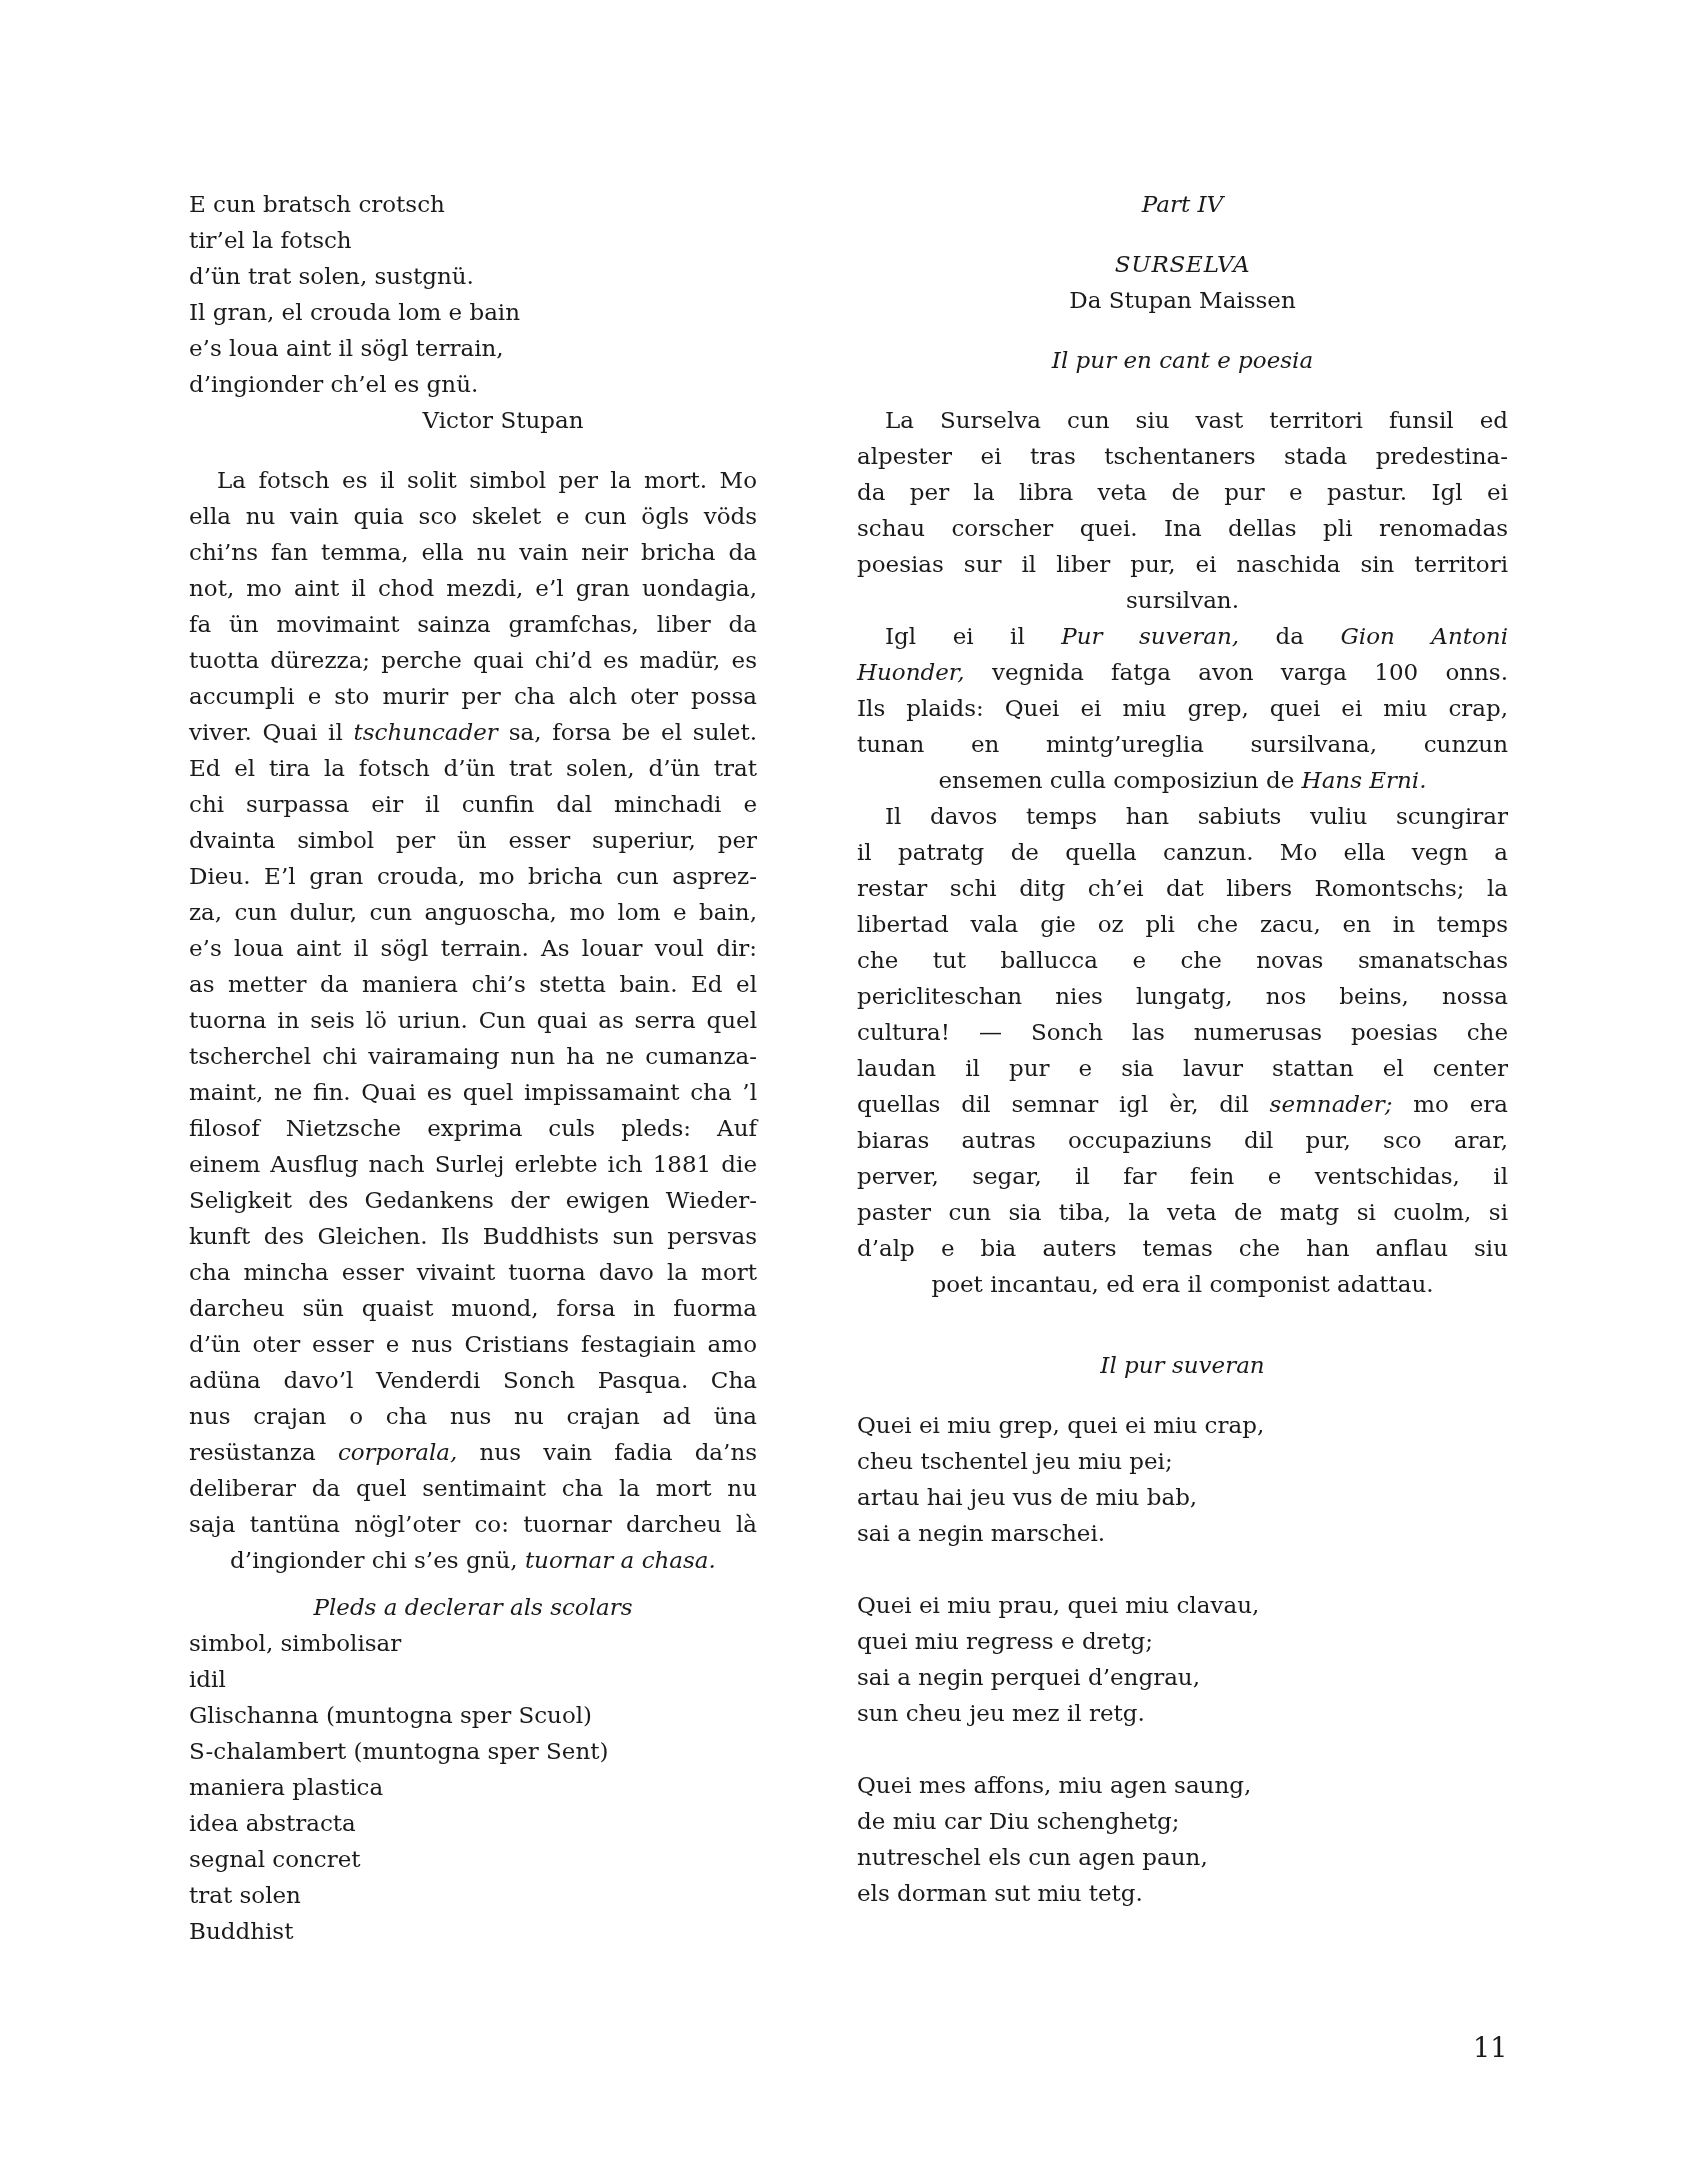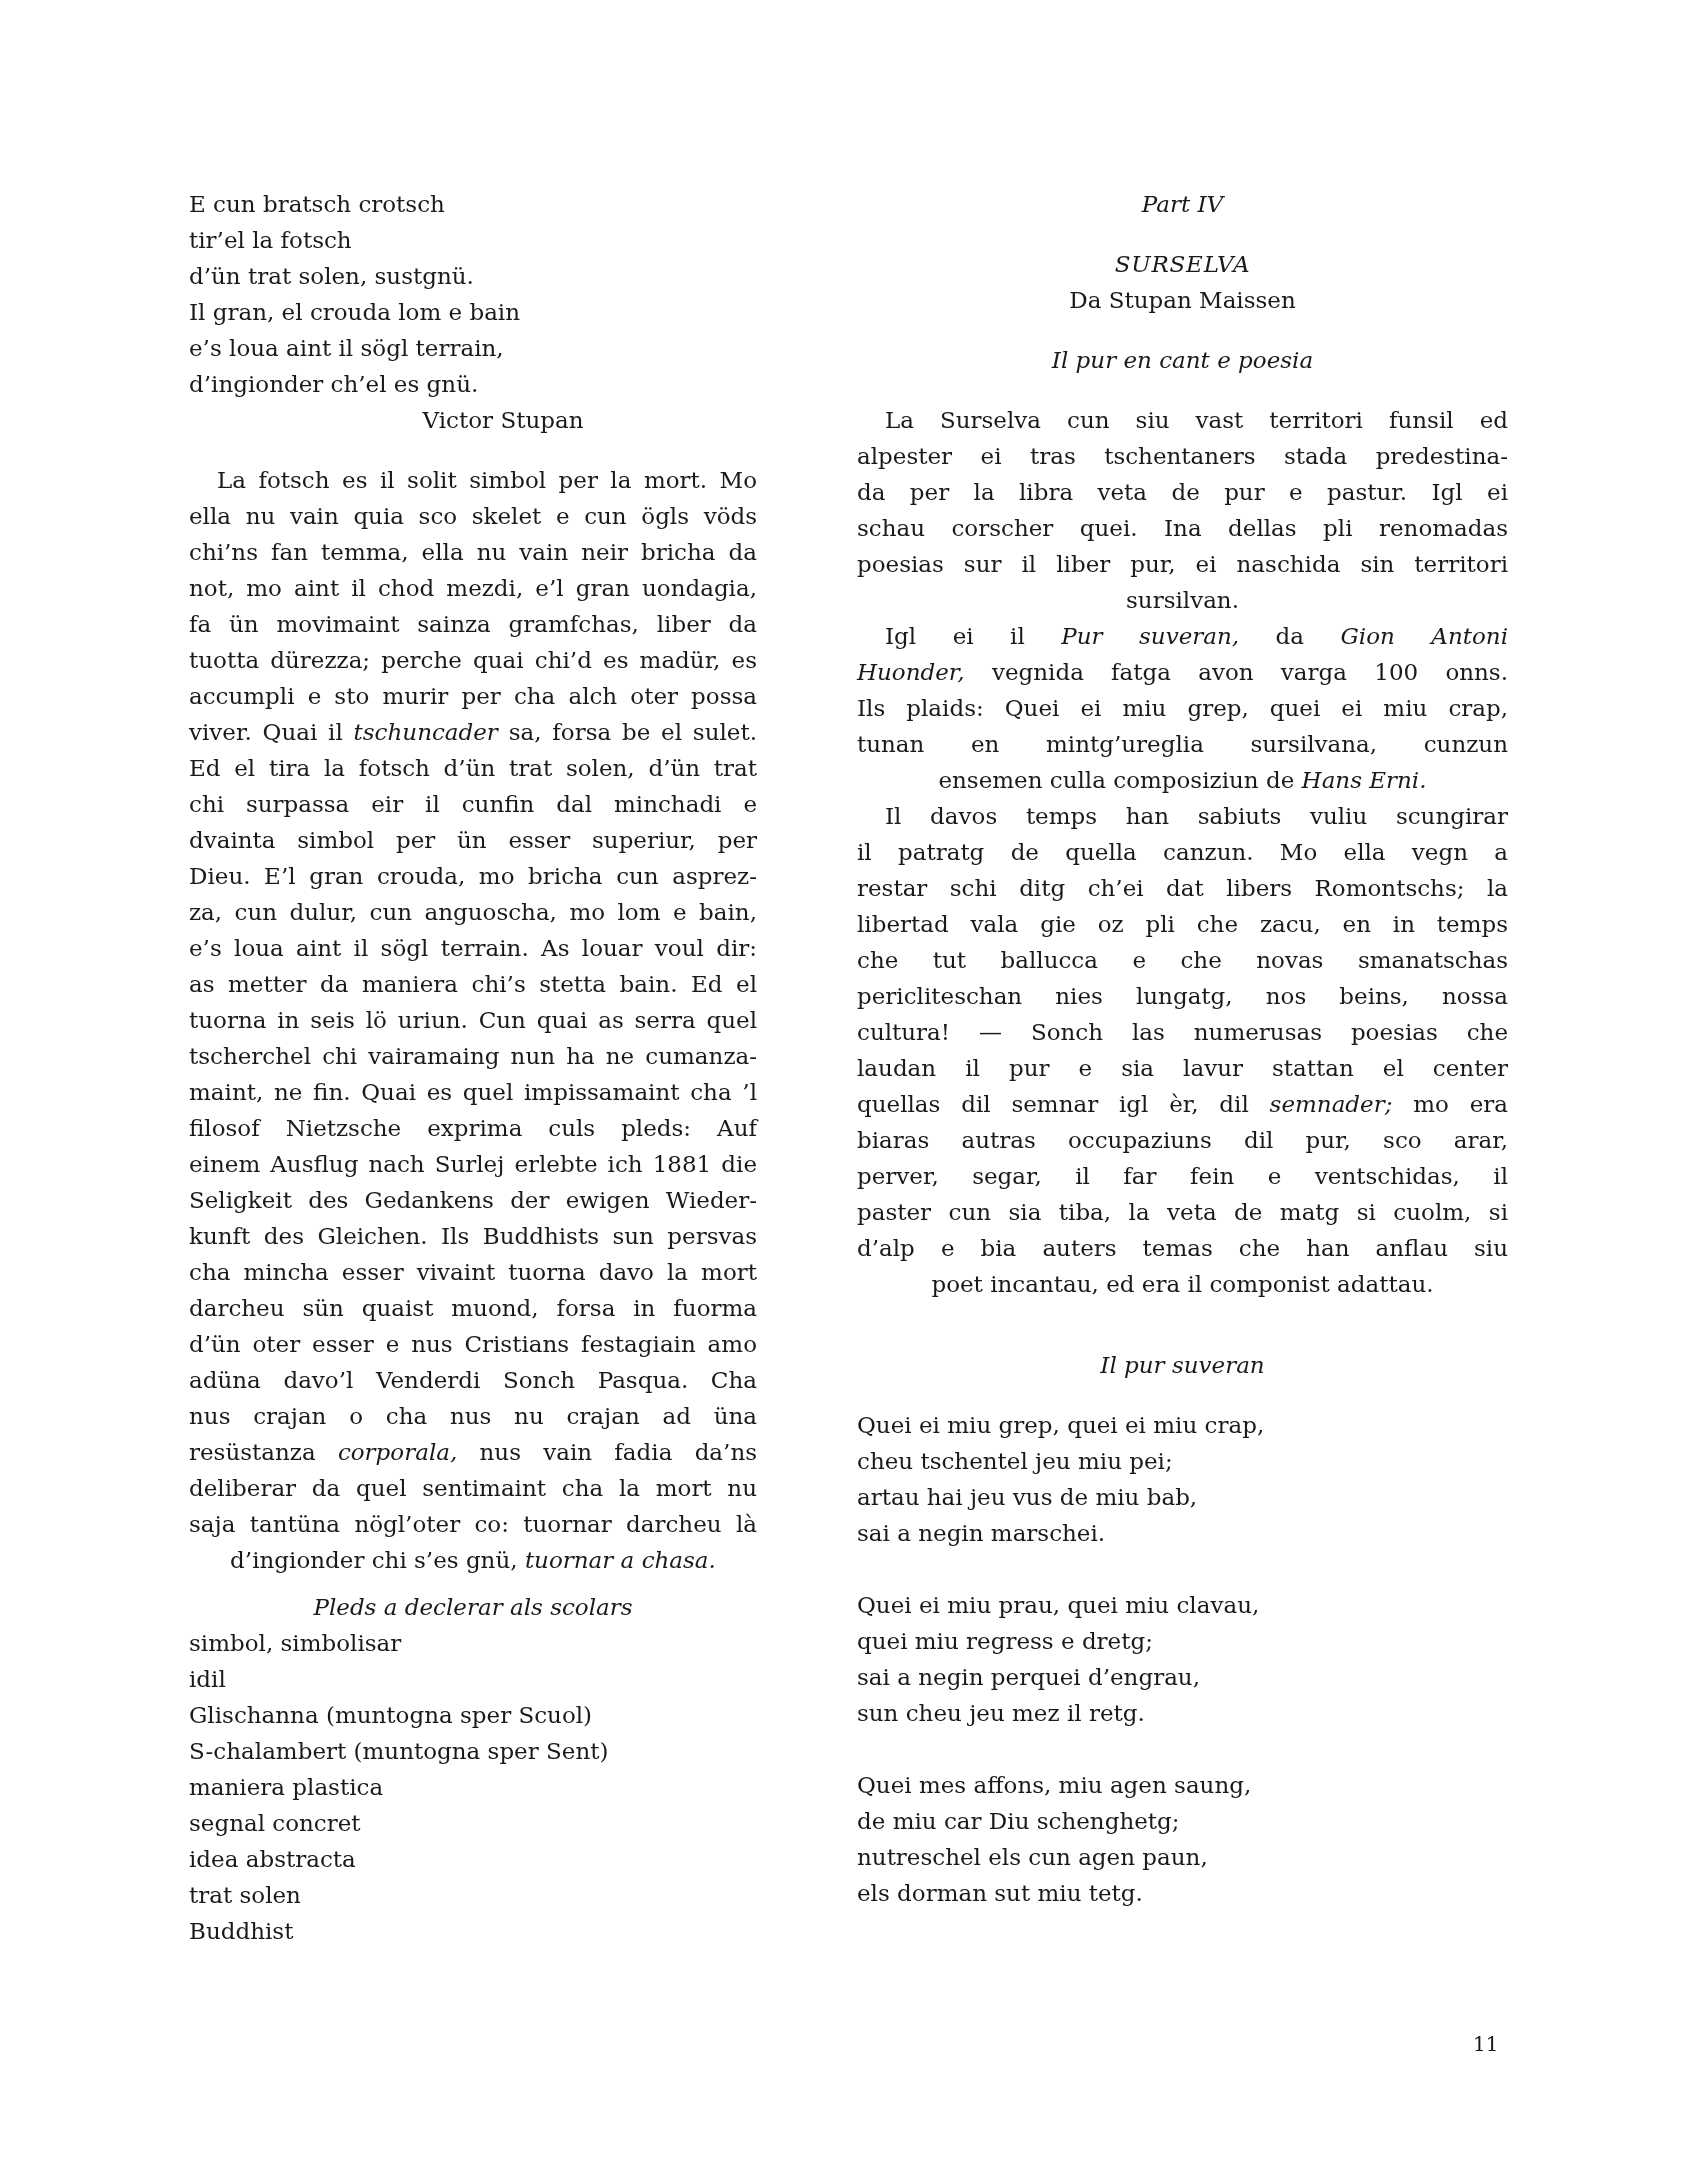--- a/index.html
+++ b/index.html
@@ -14,21 +14,21 @@
   .line { display: block; white-space: nowrap; }
   .just { display: block; text-align: justify; text-align-last: justify; white-space: nowrap; }
   .last { display: block; text-align: center; white-space: nowrap; }
   .center { display: block; text-align: center; }
   .it { font-style: italic; }
   .gap-s { height: 24px; }
   .gap-m { height: 36px; }
   .list { padding-left: 0; margin: 0; list-style: none; }
   .list li { display: block; white-space: nowrap; }
   .heading-it { font-style: italic; letter-spacing: 0.8px; }
-  .page-number { position: absolute; left: 1473px; top: 2032px; font-size: 20px; }
+  .page-number { position: absolute; left: 1473px; top: 2032px; font-size: 27px; }
 </style>
 </head>
 <body>
 
 <div class="col left">
   <div style="margin-left:-28px;">
     <span class="line">E cun bratsch crotsch</span>
     <span class="line">tir’el la fotsch</span>
     <span class="line">d’ün trat solen, sustgnü.</span>
     <span class="line">Il gran, el crouda lom e bain</span>
@@ -76,22 +76,22 @@
   <div style="height:10.6px;"></div>
 
   <div style="margin-left:-28px; width:568px;">
     <span class="center it">Pleds a declerar als scolars</span>
     <ul class="list" style="padding-left:0;">
       <li>simbol, simbolisar</li>
       <li>idil</li>
       <li>Glischanna (muntogna sper Scuol)</li>
       <li>S-chalambert (muntogna sper Sent)</li>
       <li>maniera plastica</li>
+      <li>idea abstracta</li>
       <li>segnal concret</li>
-      <li>idea abstracta</li>
       <li>trat solen</li>
       <li>Buddhist</li>
     </ul>
   </div>
 </div>
 
 <div class="col right">
   <span class="center it">Part IV</span>
   <div style="height:24px;"></div>
   <span class="center heading-it">SURSELVA</span>

